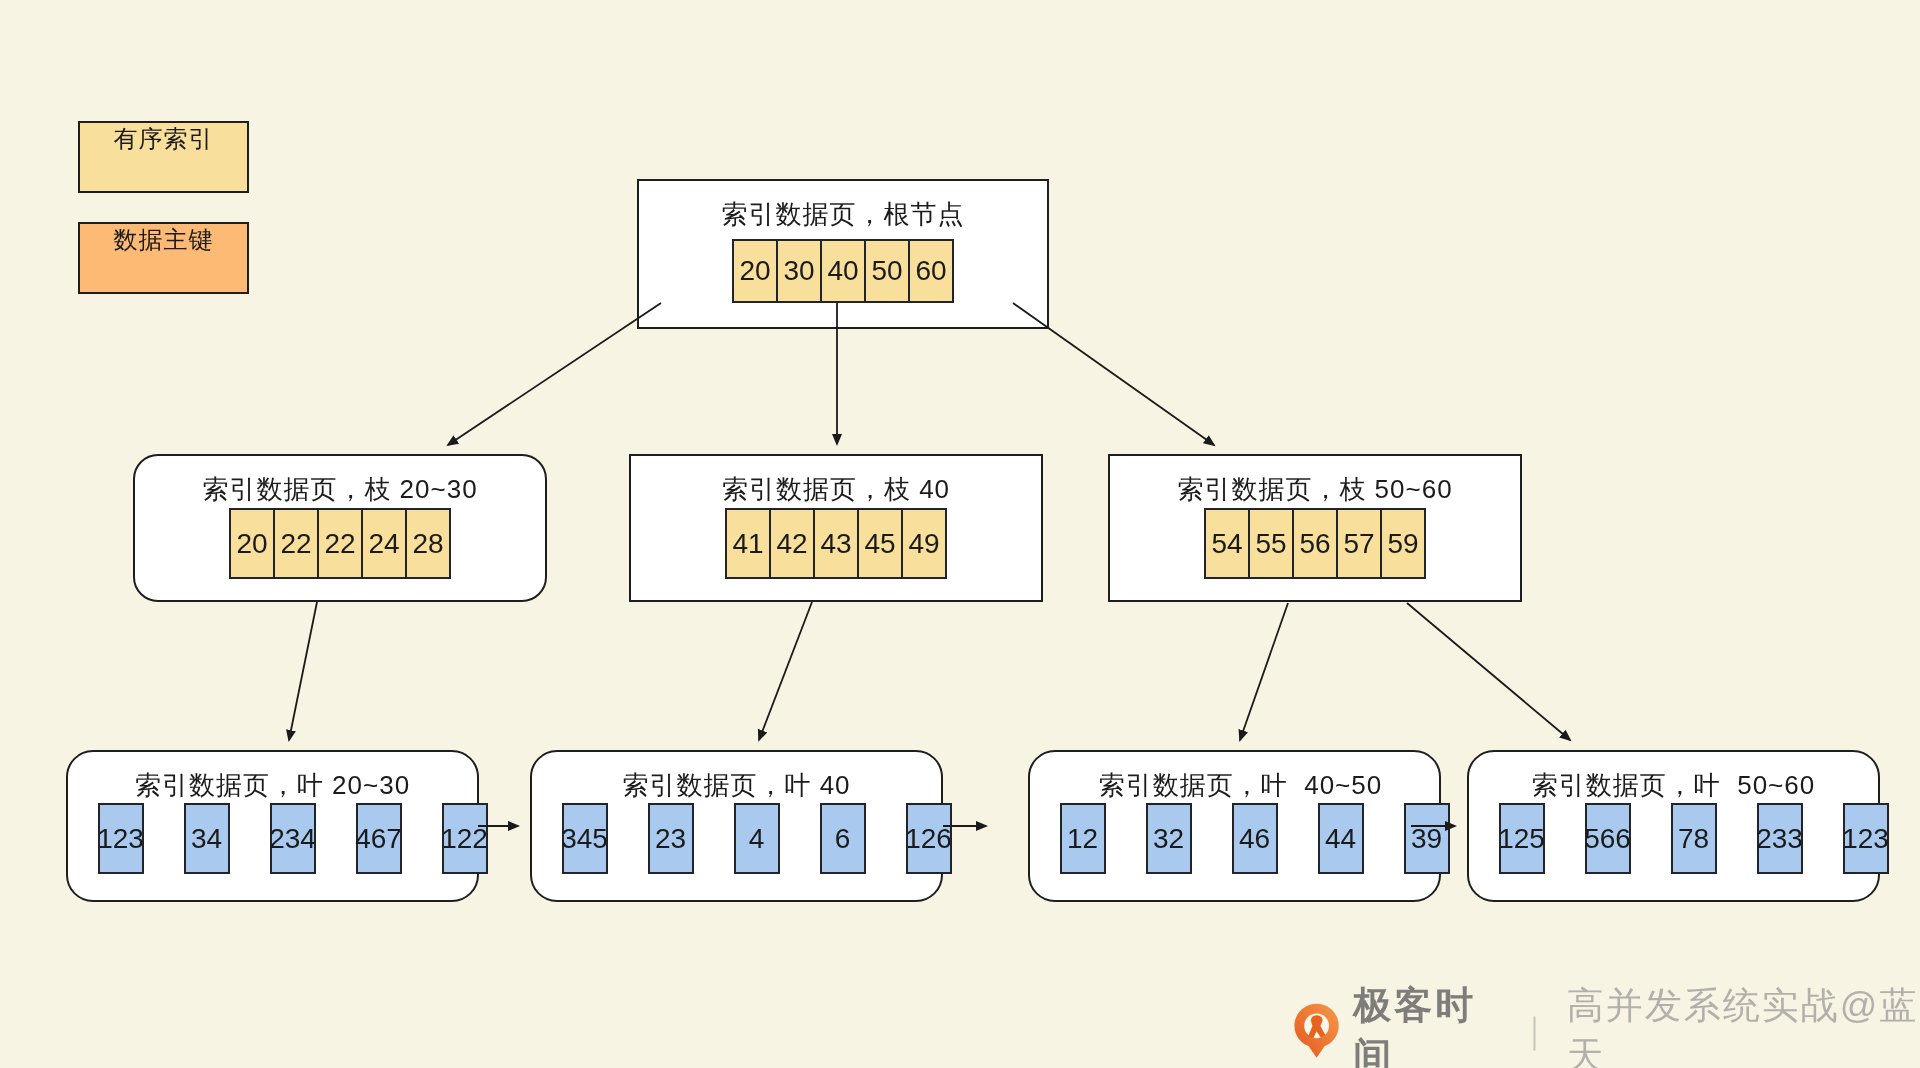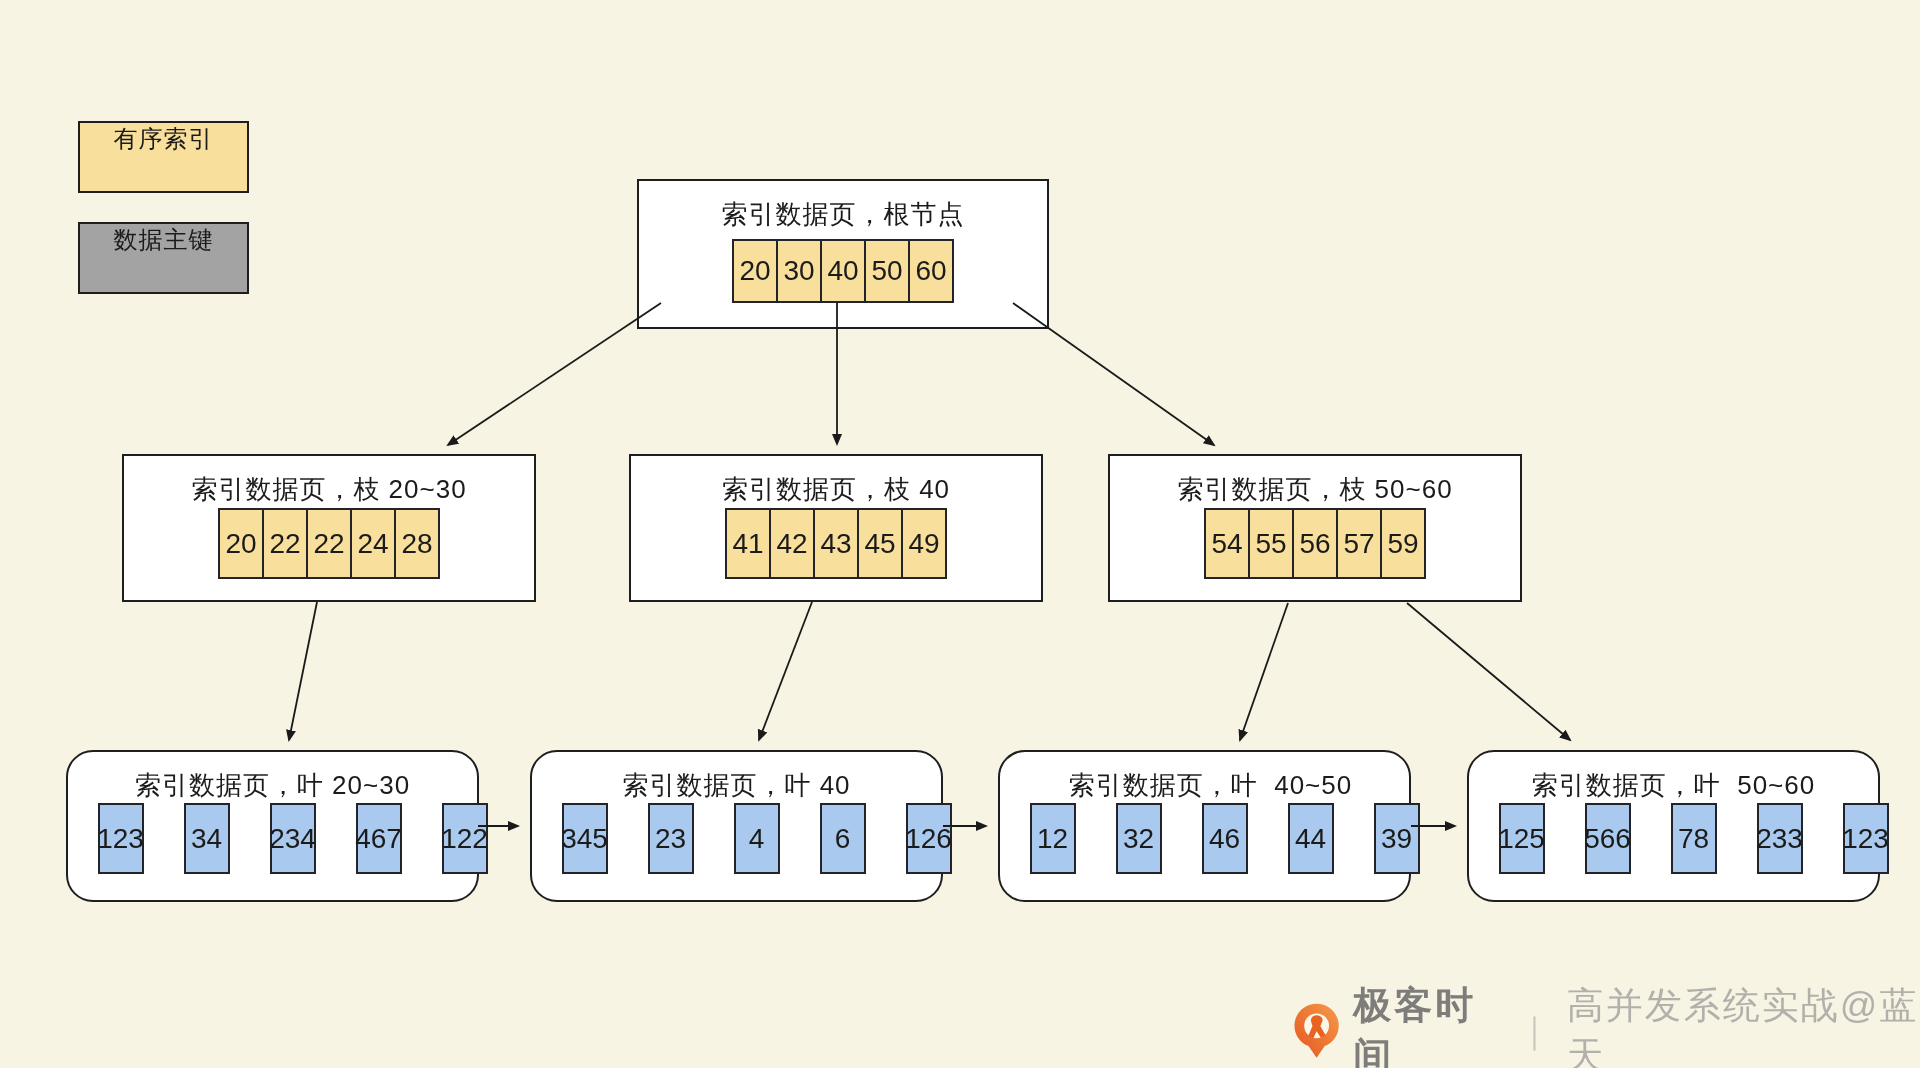--- a/index.html
+++ b/index.html
@@ -17,21 +17,21 @@
   
   .legend-box{
     position:absolute;
     width:167px;height:68px;
     border:2px solid #1E1E1E;
     display:flex;justify-content:center;
     font-size:24px;
     letter-spacing:1px;
   }
   .legend-index{left:78px;top:121px;background:#F8DF9B;}
-  .legend-key{left:78px;top:222px;background:#a3a3a3;}
+  .legend-key{left:78px;top:222px;background:#fdba74;}
 
   
   .node{
     position:absolute;
     background:#FFFFFF;
     border:2px solid #1E1E1E;
     box-sizing:border-box;
   }
   .node-title{
     display:block;
@@ -59,30 +59,30 @@
   .cell-index{background:#F8DF9B;}
   .cell-key{background:#A9CAEE;}
 
   .node-root{left:637px;top:179px;width:412px;height:150px;}
   .node-root .cells{top:58px;}
   .node-root .cell{height:64px;}
 
   .node-branch{top:454px;width:414px;height:148px;}
   .node-branch .cells{top:52px;}
   .node-branch .cell{height:71px;}
-  .node-b1{left:122px;}
+  .node-b1{left:133px;border-radius:25px;}
   .node-b2{left:629px;}
   .node-b3{left:1108px;}
 
   .node-leaf{top:750px;width:413px;height:152px;border-radius:27px;}
   .node-leaf .cells{top:51px;}
   .node-leaf .cell{height:71px;margin-left:40px;}
   .node-l1{left:66px;}
   .node-l2{left:530px;}
-  .node-l3{left:998px;padding-left:12px;}
+  .node-l3{left:1028px;padding-left:12px;}
   .node-l4{left:1467px;}
 
   
   .arrows{
     position:absolute;left:0;top:0;width:1920px;height:1068px;
     pointer-events:none;
   }
 
   
   .branding{

